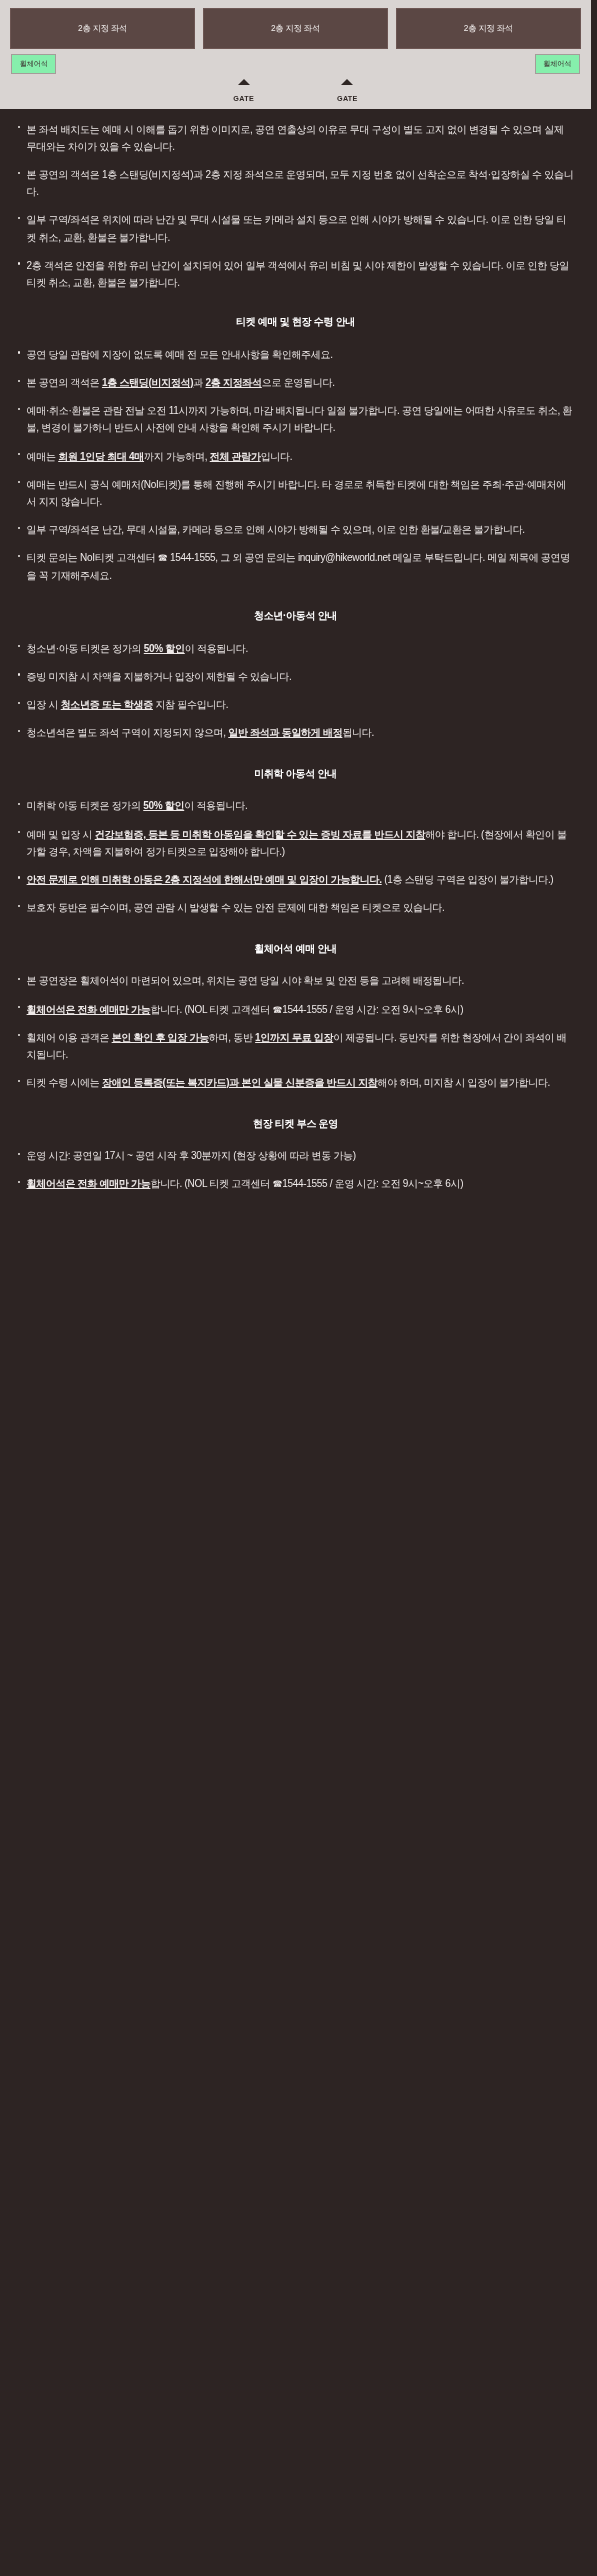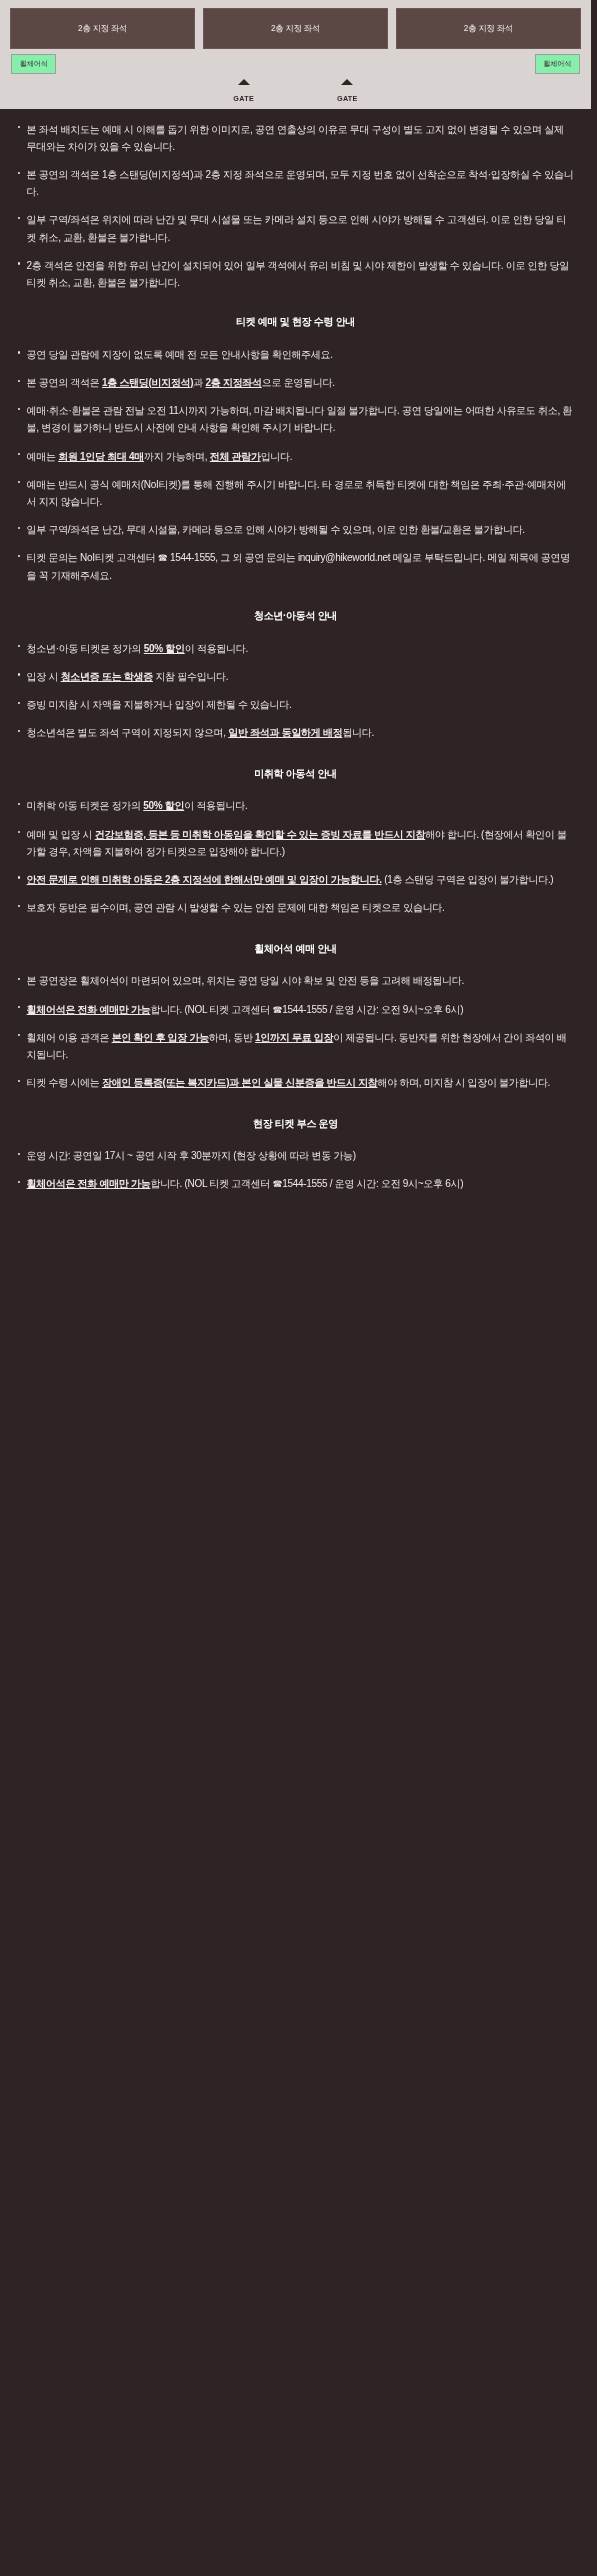--- a/index.html
+++ b/index.html
@@ -146,39 +146,39 @@
         <div class="tri"></div>
         <span>GATE</span>
       </div>
     </div>
   </div>
 
   <div class="content">
     <ul class="notes" id="intro-list">
         <li>본 좌석 배치도는 예매 시 이해를 돕기 위한 이미지로, 공연 연출상의 이유로 무대 구성이 별도 고지 없이 변경될 수 있으며 실제 무대와는 차이가 있을 수 있습니다.</li>
         <li>본 공연의 객석은 1층 스탠딩(비지정석)과 2층 지정 좌석으로 운영되며, 모두 지정 번호 없이 선착순으로 착석·입장하실 수 있습니다.</li>
-        <li>일부 구역/좌석은 위치에 따라 난간 및 무대 시설물 또는 카메라 설치 등으로 인해 시야가 방해될 수 고객센터. 이로 인한 당일 티켓 취소, 교환, 환불은 불가합니다.</li>
+        <li>일부 구역/좌석은 위치에 따라 난간 및 무대 시설물 또는 카메라 설치 등으로 인해 시야가 방해될 수 있습니다. 이로 인한 당일 티켓 취소, 교환, 환불은 불가합니다.</li>
         <li>2층 객석은 안전을 위한 유리 난간이 설치되어 있어 일부 객석에서 유리 비침 및 시야 제한이 발생할 수 있습니다. 이로 인한 당일 티켓 취소, 교환, 환불은 불가합니다.</li>
       </ul>
     <div id="sections-host">
         <h2 class="section-title first">티켓 예매 및 현장 수령 안내</h2>
         <ul class="notes">
           <li>공연 당일 관람에 지장이 없도록 예매 전 모든 안내사항을 확인해주세요.</li>
           <li>본 공연의 객석은 <b>1층 스탠딩(비지정석)</b>과 <b>2층 지정좌석</b>으로 운영됩니다.</li>
           <li>예매·취소·환불은 관람 전날 오전 11시까지 가능하며, 마감 배치됩니다 일절 불가합니다. 공연 당일에는 어떠한 사유로도 취소, 환불, 변경이 불가하니 반드시 사전에 안내 사항을 확인해 주시기 바랍니다.</li>
           <li>예매는 <b>회원 1인당 최대 4매</b>까지 가능하며, <b>전체 관람가</b>입니다.</li>
           <li>예매는 반드시 공식 예매처(NoI티켓)를 통해 진행해 주시기 바랍니다. 타 경로로 취득한 티켓에 대한 책임은 주최·주관·예매처에서 지지 않습니다.</li>
           <li>일부 구역/좌석은 난간, 무대 시설물, 카메라 등으로 인해 시야가 방해될 수 있으며, 이로 인한 환불/교환은 불가합니다.</li>
           <li>티켓 문의는 NoI티켓 고객센터 ☎ 1544-1555, 그 외 공연 문의는 inquiry@hikeworld.net 메일로 부탁드립니다. 메일 제목에 공연명을 꼭 기재해주세요.</li>
         </ul>
         <h2 class="section-title">청소년·아동석 안내</h2>
         <ul class="notes">
           <li>청소년·아동 티켓은 정가의 <b>50% 할인</b>이 적용됩니다.</li>
+          <li>증빙 미지참 시 차액을 지불하거나 입장이 제한될 수 있습니다.</li>
           <li>입장 시 <b>청소년증 또는 학생증</b> 지참 필수입니다.</li>
-          <li>증빙 미지참 시 차액을 지불하거나 입장이 제한될 수 있습니다.</li>
           <li>청소년석은 별도 좌석 구역이 지정되지 않으며, <b>일반 좌석과 동일하게 배정</b>됩니다.</li>
         </ul>
         <h2 class="section-title">미취학 아동석 안내</h2>
         <ul class="notes">
           <li>미취학 아동 티켓은 정가의 <b>50% 할인</b>이 적용됩니다.</li>
           <li>예매 및 입장 시 <b>건강보험증, 등본 등 미취학 아동임을 확인할 수 있는 증빙 자료를 반드시 지참</b>해야 합니다. (현장에서 확인이 불가할 경우, 차액을 지불하여 정가 티켓으로 입장해야 합니다.)</li>
           <li><b>안전 문제로 인해 미취학 아동은 2층 지정석에 한해서만 예매 및 입장이 가능합니다.</b> (1층 스탠딩 구역은 입장이 불가합니다.)</li>
           <li>보호자 동반은 필수이며, 공연 관람 시 발생할 수 있는 안전 문제에 대한 책임은 티켓으로 있습니다.</li>
         </ul>
         <h2 class="section-title">휠체어석 예매 안내</h2>

